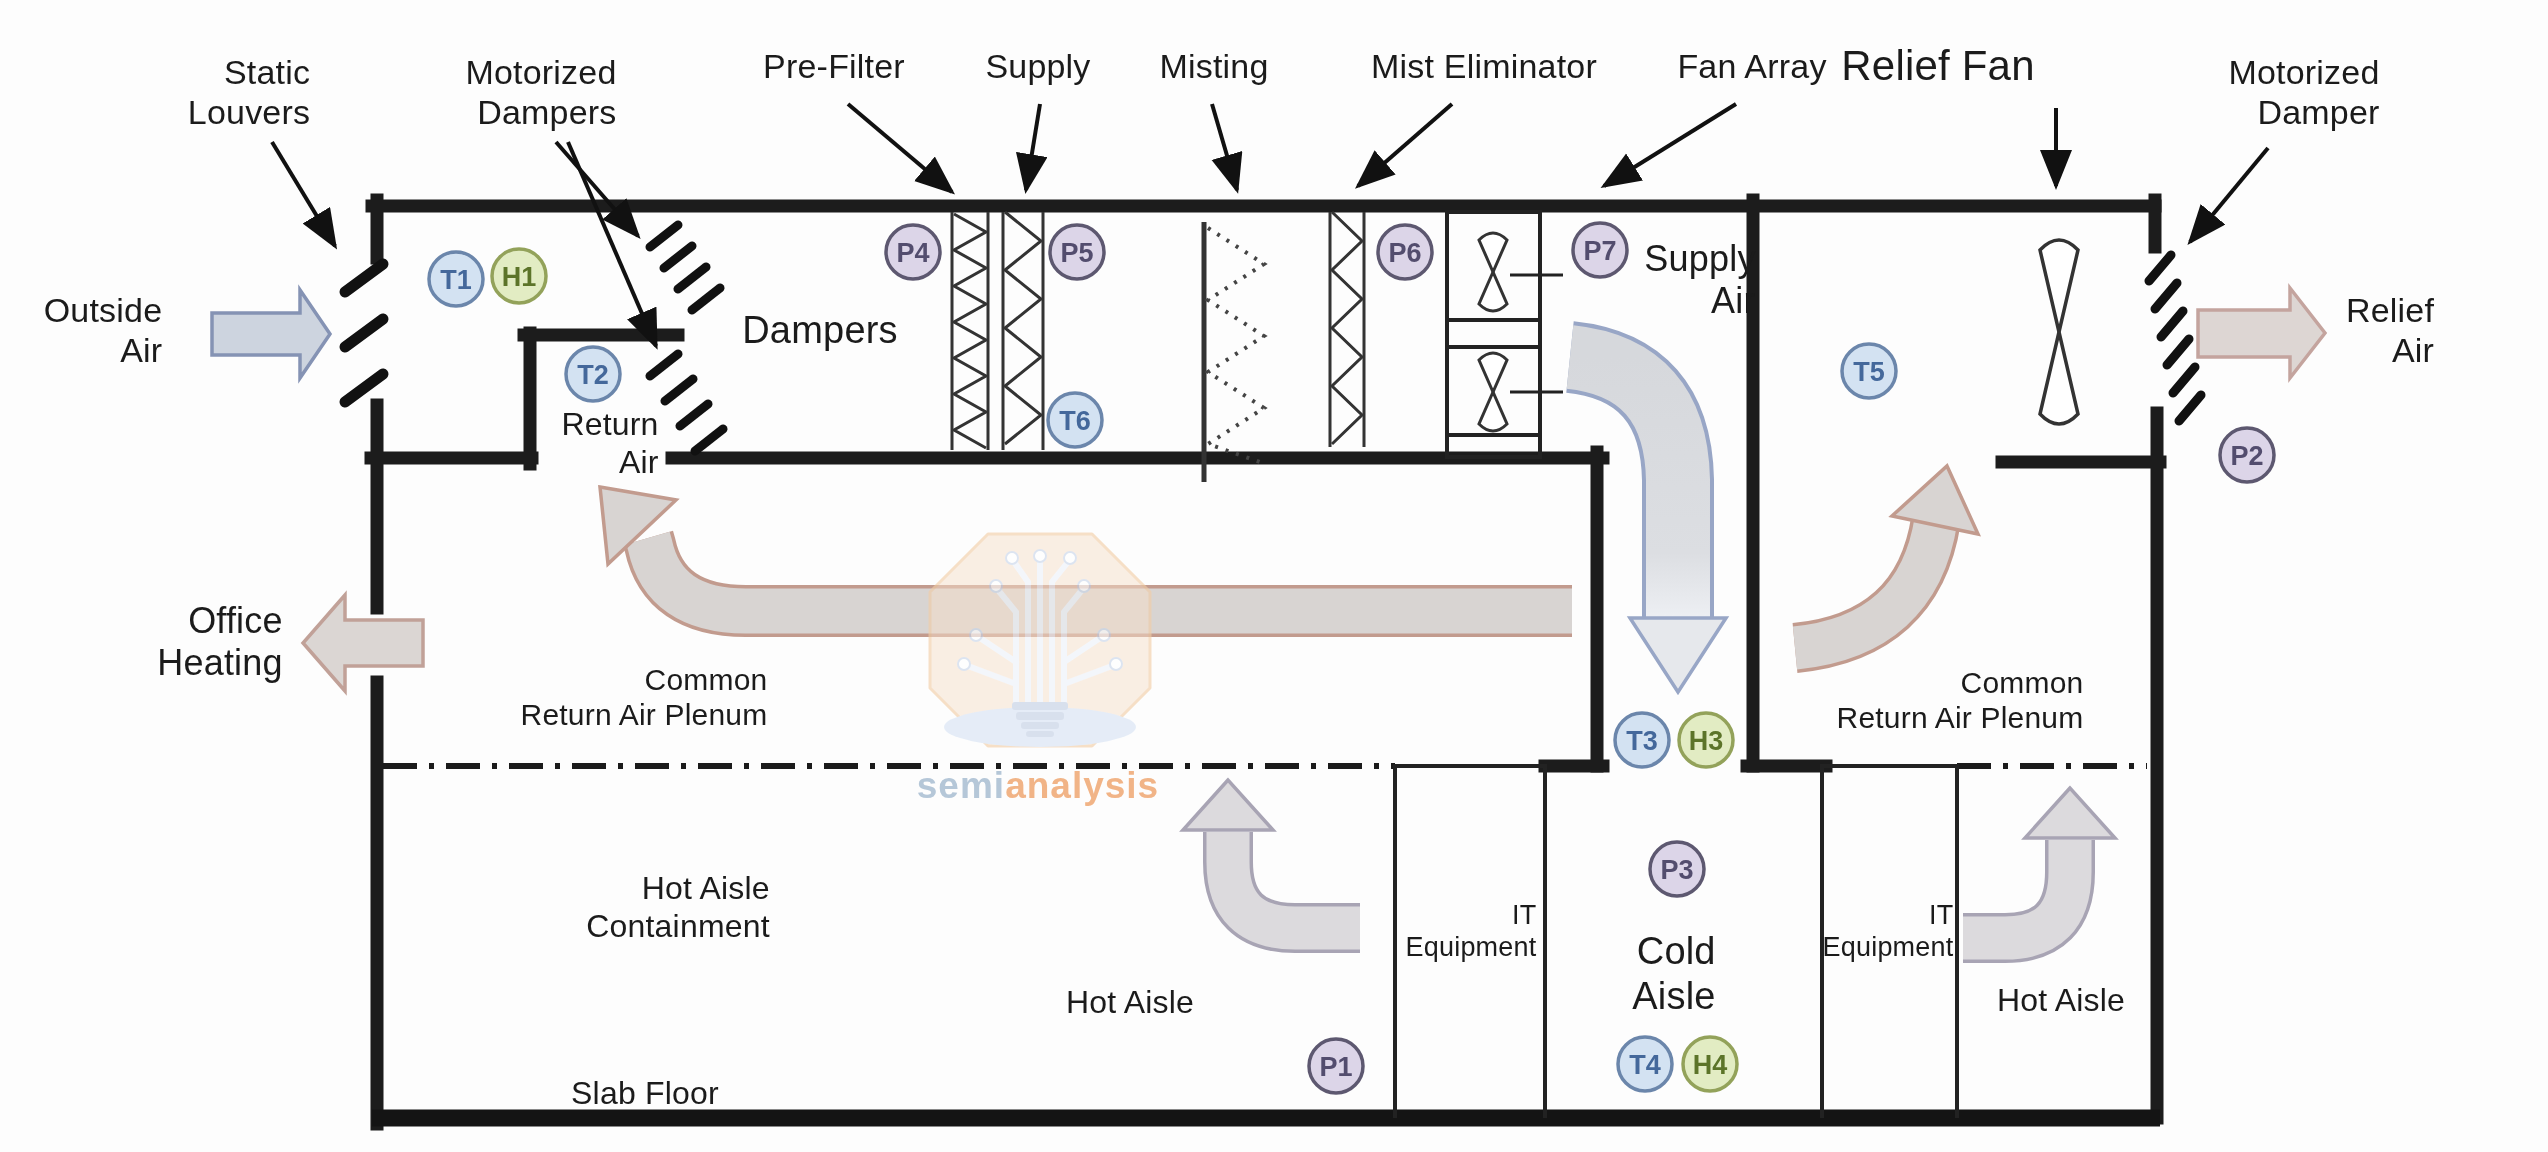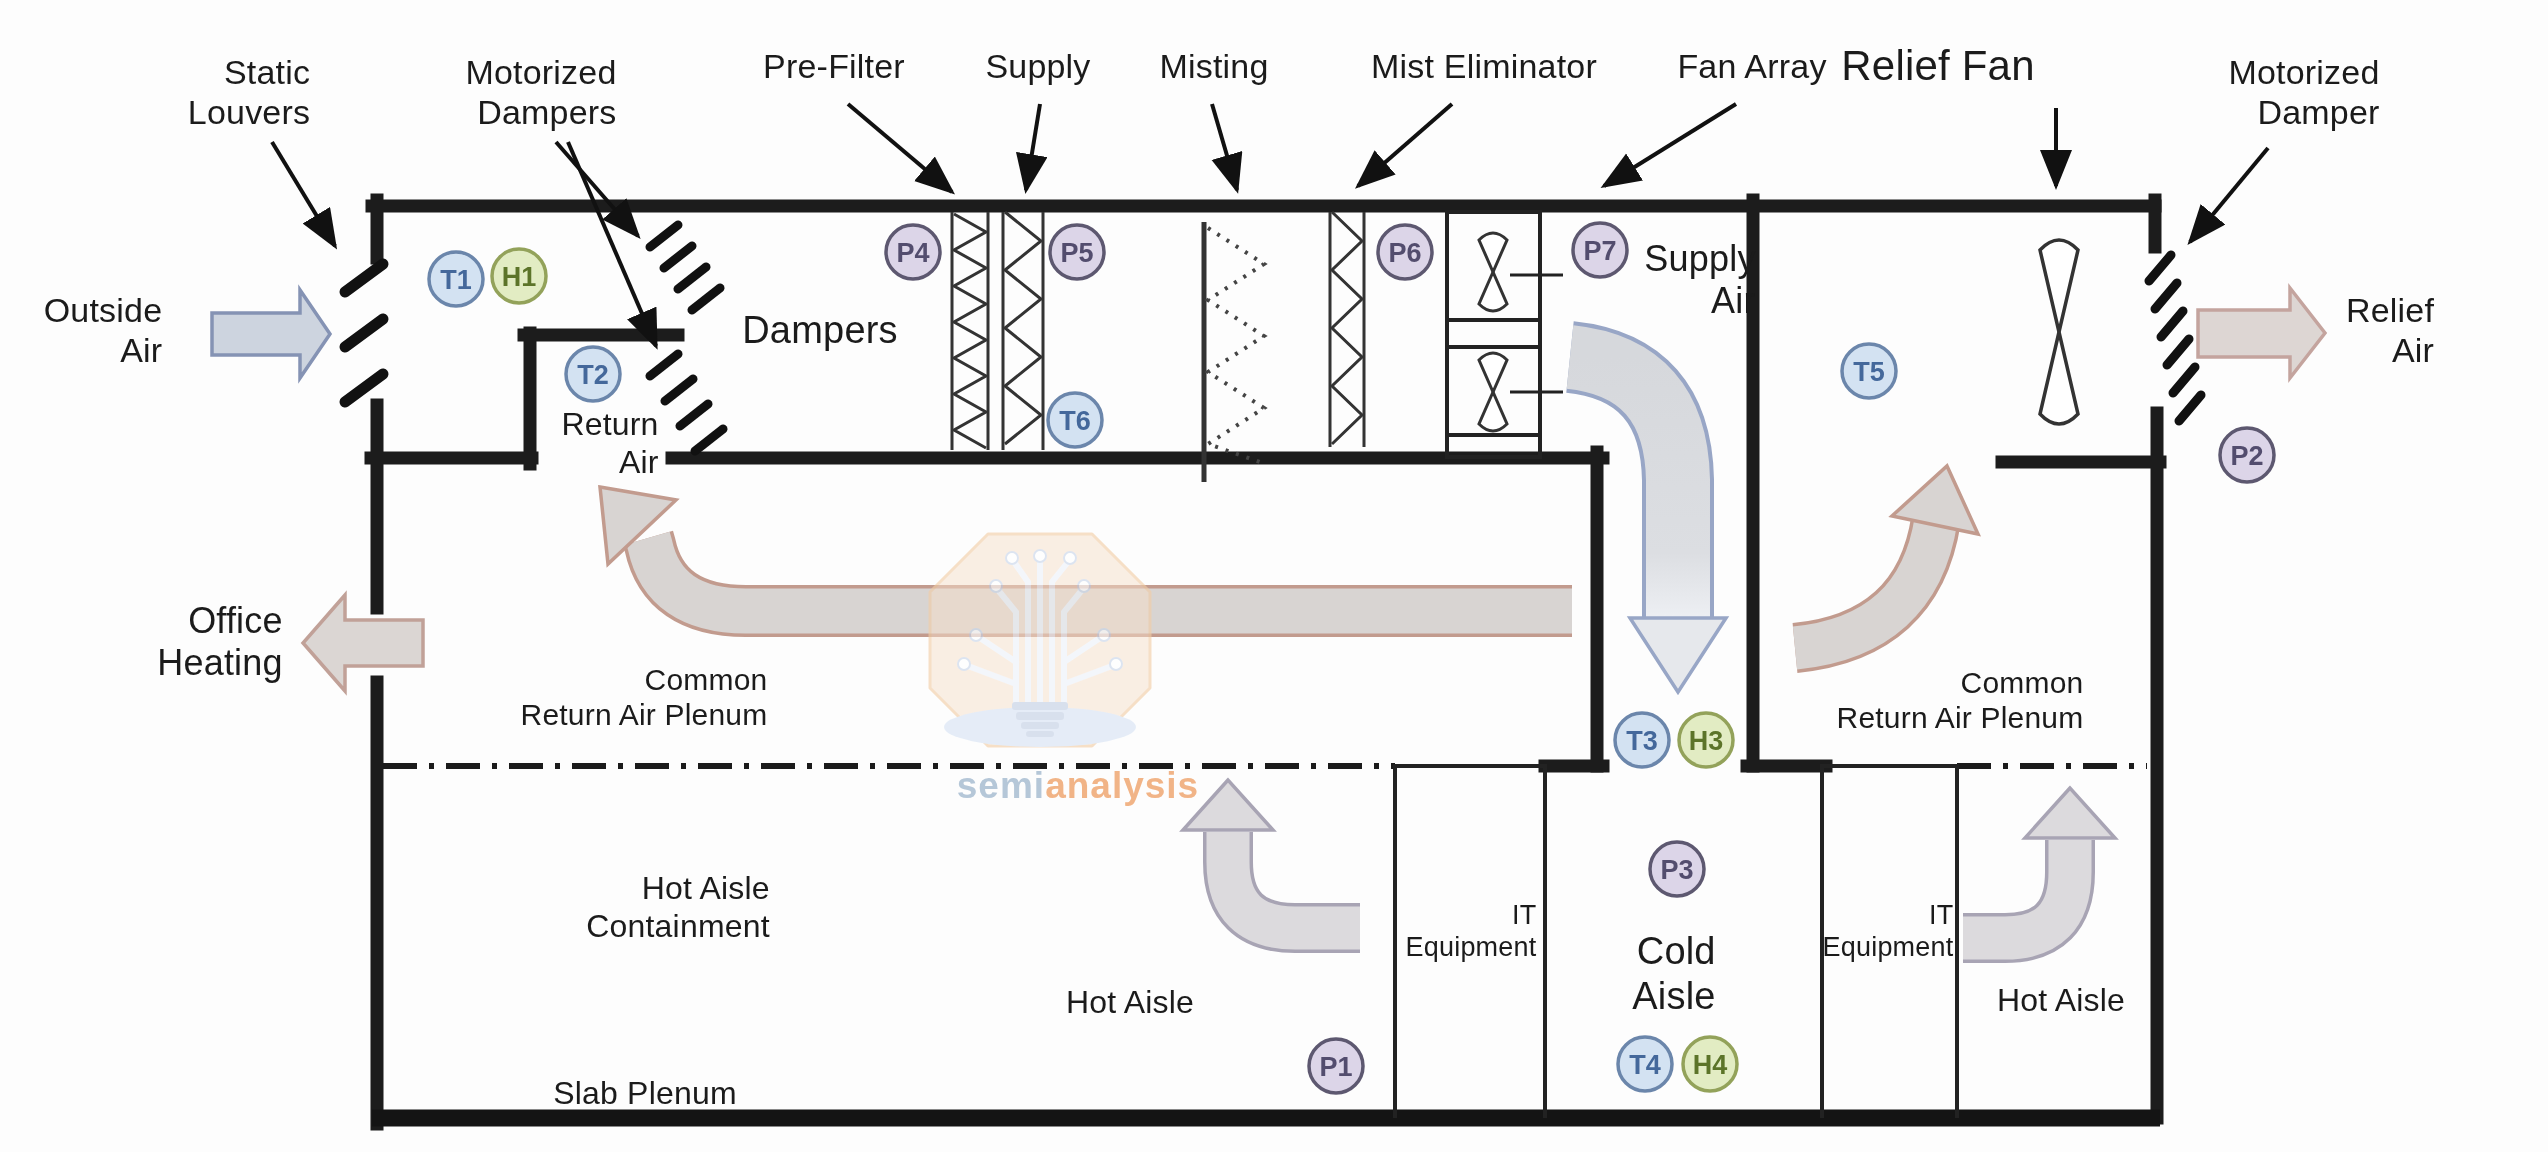--- a/index.html
+++ b/index.html
@@ -2,21 +2,21 @@
 <html><head>
 <meta charset="utf-8">
 <style>
   html,body{margin:0;padding:0;background:#ffffff;}
   #stage{position:relative;width:2548px;height:1152px;background:#fdfdfd;overflow:hidden;
          font-family:"Liberation Sans",sans-serif;}
   #linework{position:absolute;left:0;top:0;}
   .lbl{position:absolute;transform:translate(-50%,-50%);text-align:right;line-height:1.18;
        white-space:pre-line;color:#1b1b1b;letter-spacing:.2px;}
   .wm-text{position:absolute;transform:translate(-50%,-50%);font-weight:bold;font-size:37px;
-       letter-spacing:1px;opacity:.85;margin-left:40px;}
+       letter-spacing:1px;opacity:.85;}
   .wm-text .p1{color:#a9bed2;}
   .wm-text .p2{color:#f0a873;}
 </style>
 </head>
 <body>
 
 <div id="stage">
   <svg id="linework" width="2548" height="1152" viewBox="0 0 2548 1152">
     <defs>
       <marker id="ah" markerWidth="12" markerHeight="10" refX="9" refY="4" orient="auto">
@@ -297,21 +297,21 @@
   <div class="lbl" style="left:1700px;top:280px;font-size:36px">Supply
 Air</div>
   <div class="lbl" style="left:644px;top:697px;font-size:30px">Common
 Return Air Plenum</div>
   <div class="lbl" style="left:1960px;top:700px;font-size:30px">Common
 Return Air Plenum</div>
   <div class="lbl" style="left:678px;top:908px;font-size:32px">Hot Aisle
 Containment</div>
   <div class="lbl" style="left:1130px;top:1003px;font-size:32px">Hot Aisle</div>
   <div class="lbl" style="left:2061px;top:1001px;font-size:32px">Hot Aisle</div>
-  <div class="lbl" style="left:645px;top:1094px;font-size:32px">Slab Plenum</div>
+  <div class="lbl" style="left:645px;top:1094px;font-size:32px">Slab Floor</div>
   <div class="lbl" style="left:1471px;top:932px;font-size:27px">IT
 Equipment</div>
   <div class="lbl" style="left:1888px;top:932px;font-size:27px">IT
 Equipment</div>
   <div class="lbl" style="left:1674px;top:974px;font-size:38px">Cold
 Aisle</div>
 
   <div class="wm-text" style="left:1038px;top:786px"><span class="p1">semi</span><span class="p2">analysis</span></div>
 </div>
 

